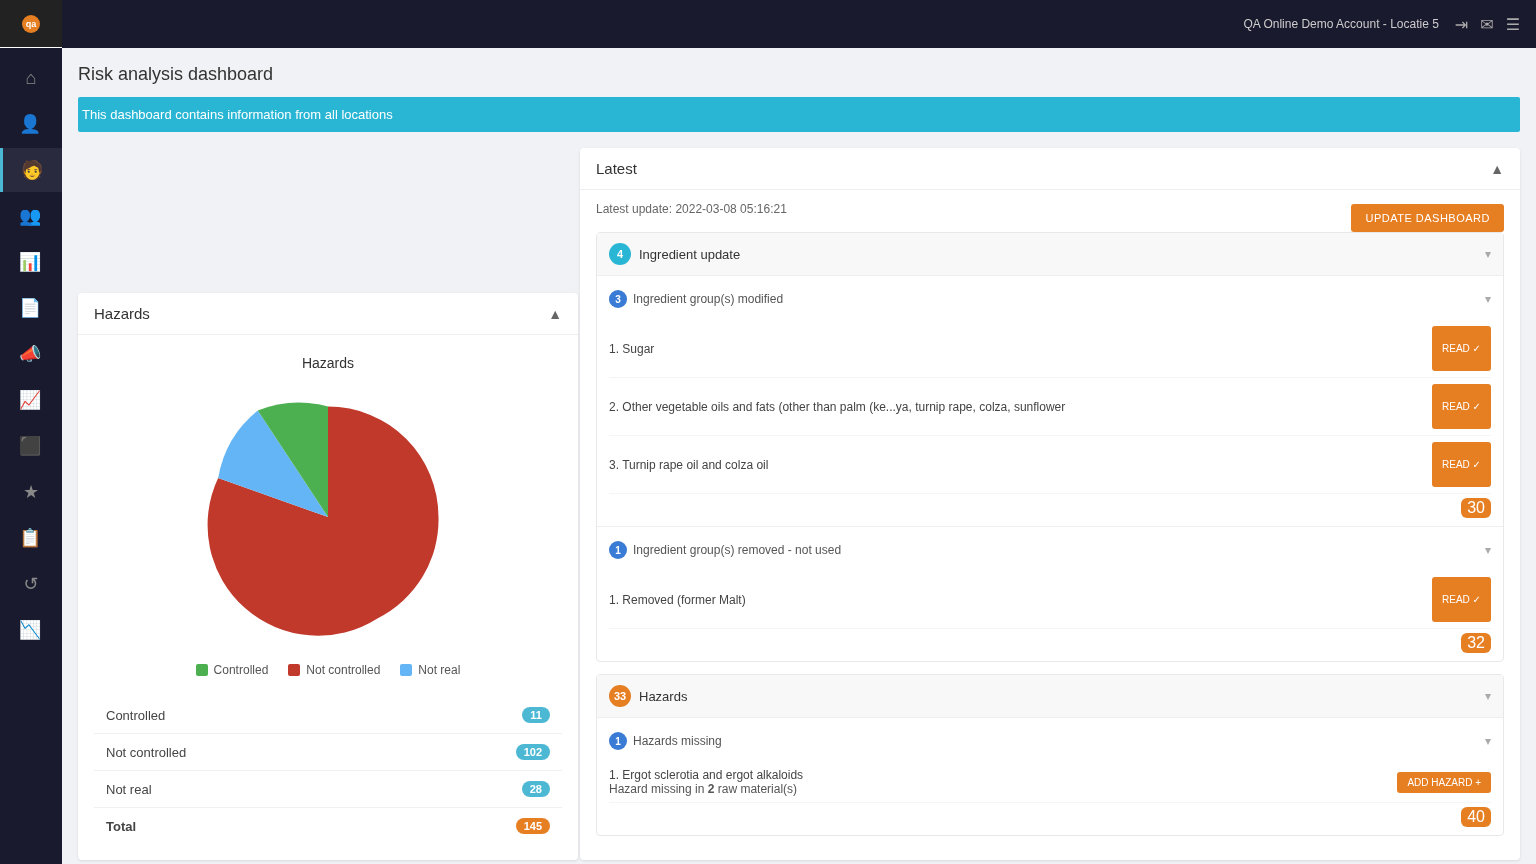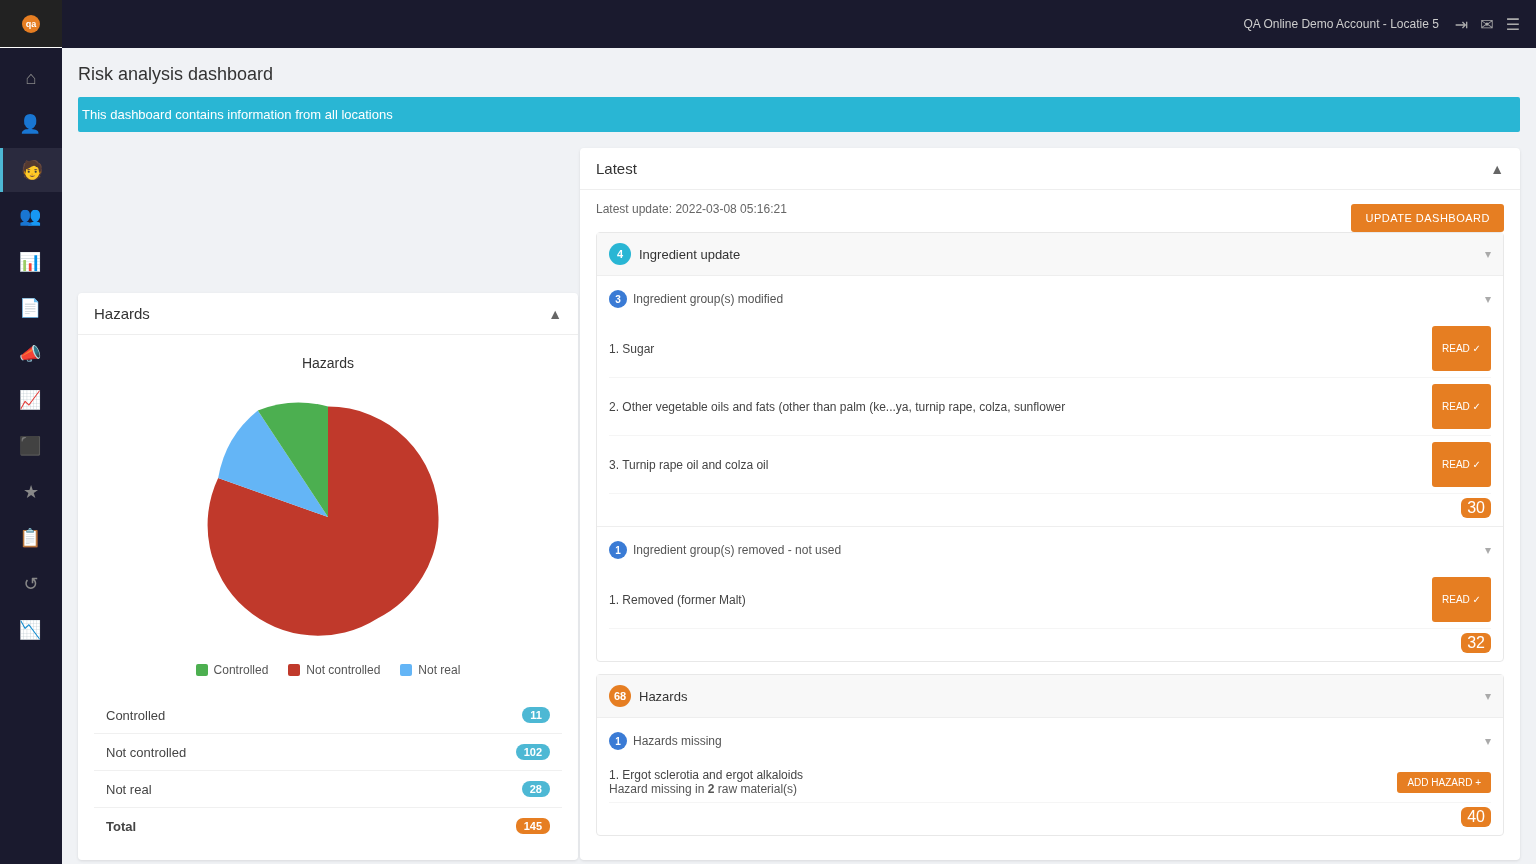--- a/index.html
+++ b/index.html
@@ -202,21 +202,21 @@
     .stats-badge {
       background: #4db8d4;
       color: white;
       font-size: 11px;
       font-weight: bold;
       padding: 2px 8px;
       border-radius: 10px;
       min-width: 28px;
       text-align: center;
     }
-    .stats-badge.orange { background: #e67e22; border-radius: 7px; }
+    .stats-badge.orange { background: #e67e22; }
 
     
     .actions-panel {
       flex: 1;
       background: white;
       border-radius: 4px;
       box-shadow: 0 1px 3px rgba(0,0,0,0.1);
       overflow: hidden;
     }
     .actions-header {
@@ -529,21 +529,21 @@
               </div>
               <div class="clearfix">
                 <span class="section-count-badge">32</span>
               </div>
             </div>
           </div>
 
           <div class="action-section">
             <div class="action-section-header">
               <div class="section-title-row">
-                <div class="section-badge badge-orange">68</div>
+                <div class="section-badge badge-orange">33</div>
                 <span>Hazards</span>
               </div>
               <span class="section-chevron">▾</span>
             </div>
 
             <div class="sub-section">
               <div class="sub-section-header">
                 <div class="sub-section-title">
                   <div class="sub-badge">1</div>
                   <span>Hazards missing</span>

